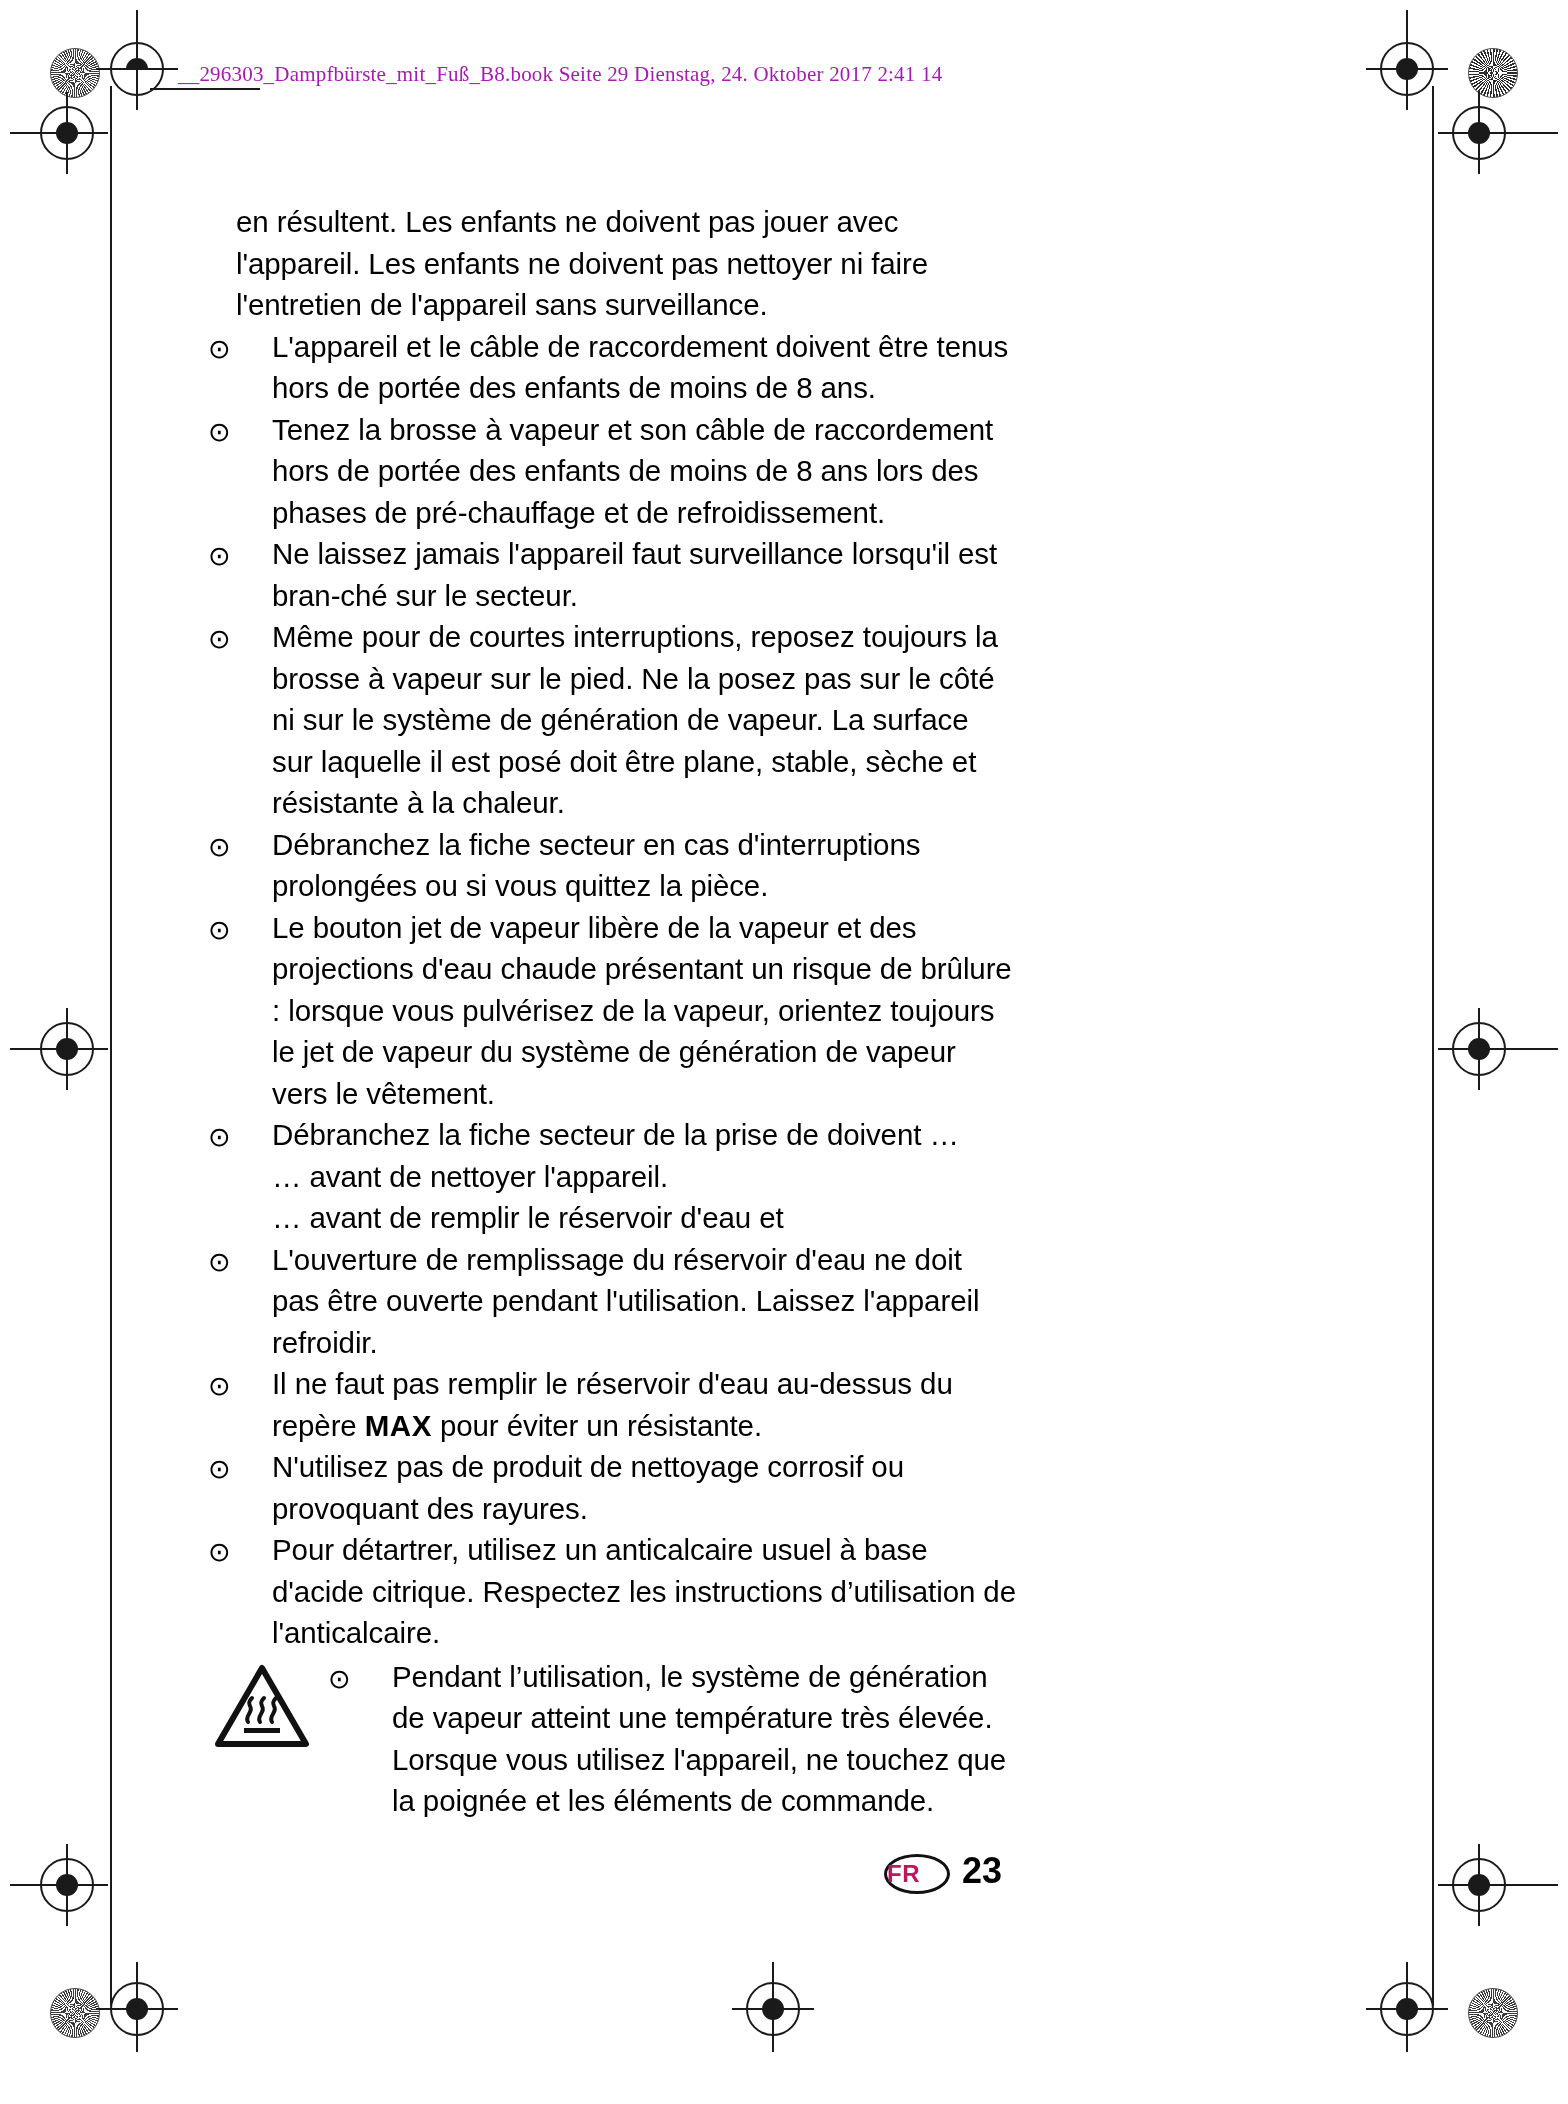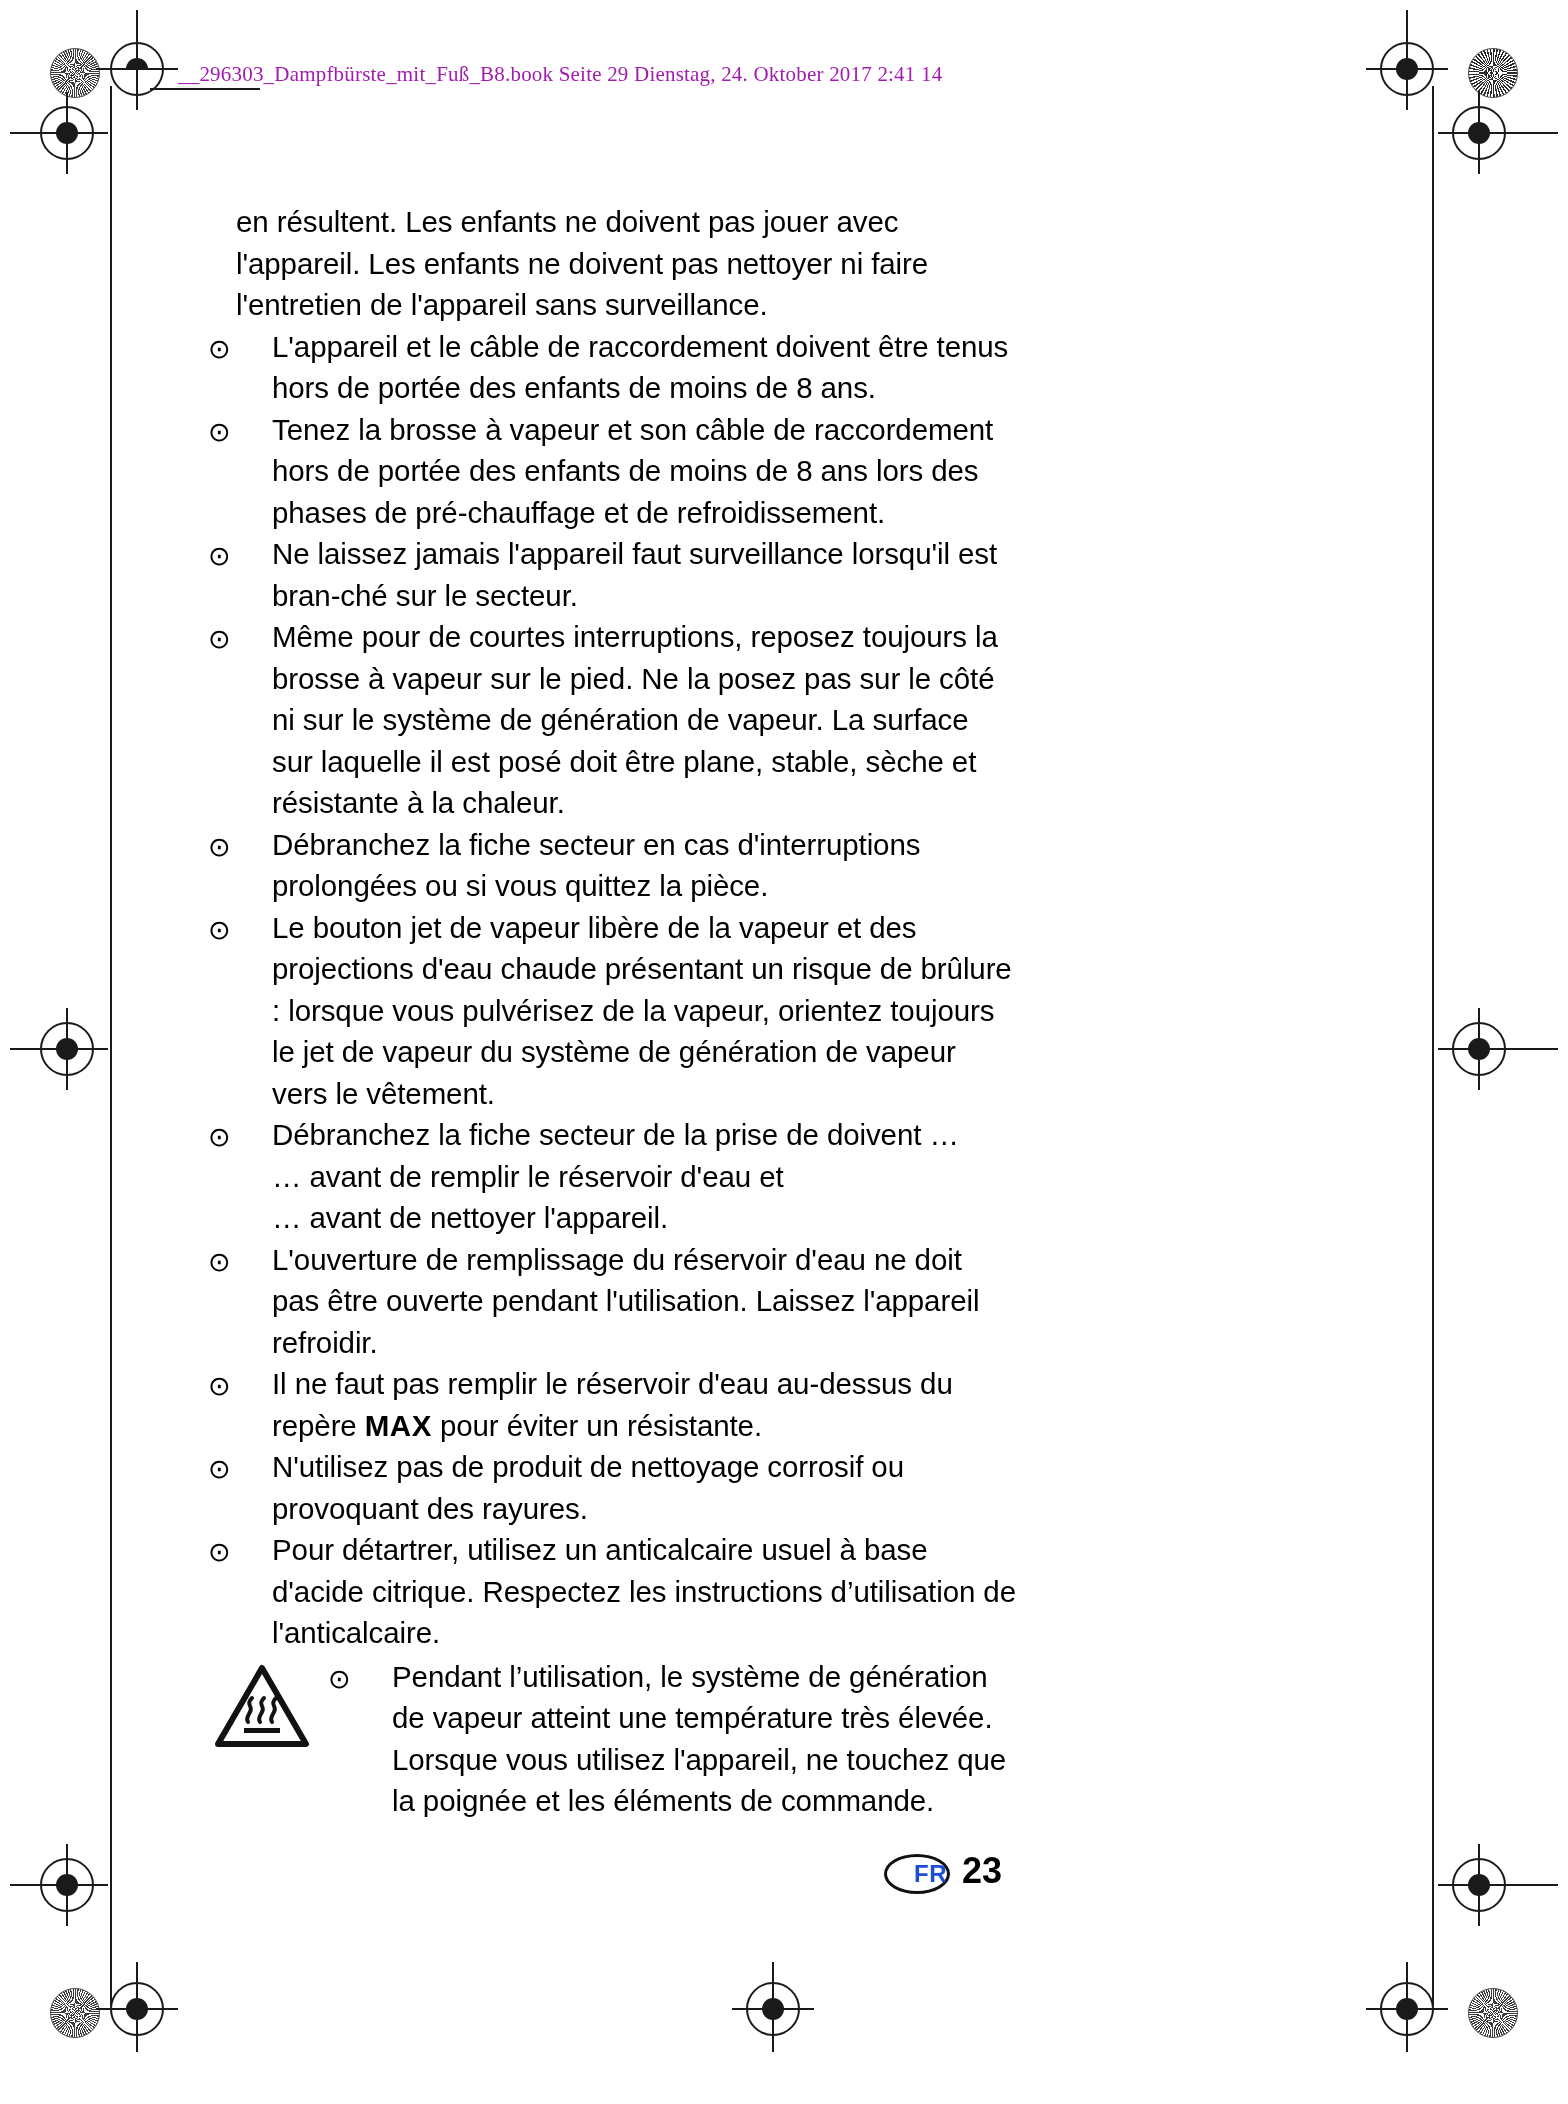--- a/index.html
+++ b/index.html
@@ -185,22 +185,22 @@
     left: 884px;
     top: 6px;
     width: 66px;
     height: 40px;
     border: 3px solid #111111;
     border-radius: 50%;
     box-sizing: border-box;
     font-size: 24px;
     font-weight: bold;
     line-height: 34px;
-    text-align: right;
-    color: #1d4ed8;
+    text-align: left;
+    color: #be185d;
     letter-spacing: 0.5px;
   }
   #footer-page {
     position: absolute;
     left: 962px;
     top: 2px;
     font-size: 36px;
     font-weight: bold;
     color: #000000;
   }
@@ -299,23 +299,23 @@
     <p class="para bullet">
       <span class="bul">⊙</span>
       <span class="txt">Le bouton jet de vapeur libère de la vapeur et des projections d'eau chaude présentant un risque de brûlure : lorsque vous pulvérisez de la vapeur, orientez toujours le jet de vapeur du système de génération de vapeur vers le vêtement.</span>
     </p>
 
     <p class="para bullet">
       <span class="bul">⊙</span>
       <span class="txt">Débranchez la fiche secteur de la prise de doivent …</span>
     </p>
 
+    <p class="para sub">… avant de nettoyer l'appareil.</p>
+
     <p class="para sub">… avant de remplir le réservoir d'eau et</p>
-
-    <p class="para sub">… avant de nettoyer l'appareil.</p>
 
     <p class="para bullet">
       <span class="bul">⊙</span>
       <span class="txt">L'ouverture de remplissage du réservoir d'eau ne doit pas être ouverte pendant l'utilisation. Laissez l'appareil refroidir.</span>
     </p>
 
     <p class="para bullet">
       <span class="bul">⊙</span>
       <span class="txt"><span>Il ne faut pas remplir le réservoir d'eau au-dessus du repère </span><b class="max">MAX</b><span> pour éviter un résistante.</span></span>
     </p>

